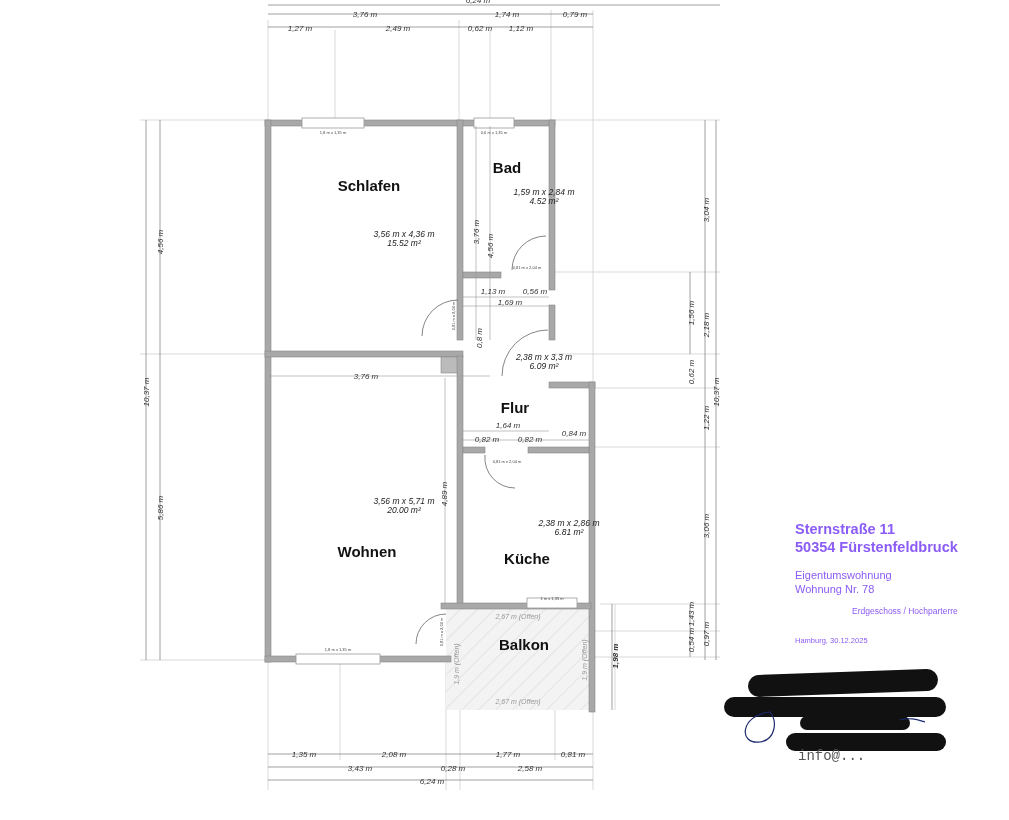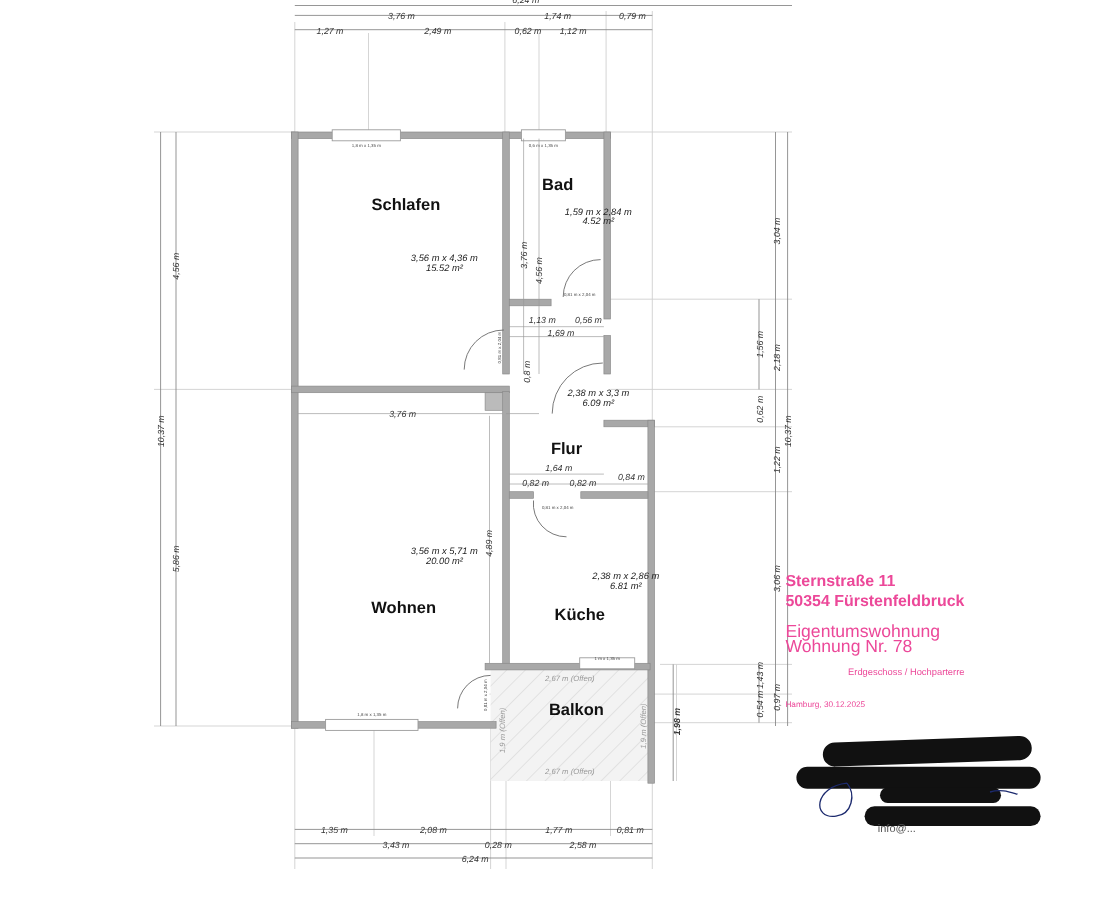--- a/index.html
+++ b/index.html
@@ -3,23 +3,23 @@
 <meta charset="utf-8">
 <style>
   html,body{margin:0;padding:0;background:#ffffff;}
   body{width:1009px;height:820px;position:relative;overflow:hidden;font-family:"Liberation Sans",sans-serif;}
   svg{position:absolute;left:0;top:0;}
   .dim{font-family:"Liberation Sans",sans-serif;font-size:8px;font-style:italic;fill:#333;}
   .room{font-family:"Liberation Sans",sans-serif;font-size:15px;font-weight:bold;fill:#111;}
   .area{font-family:"Liberation Sans",sans-serif;font-size:8.5px;font-style:italic;fill:#222;}
   .tiny{font-family:"Liberation Sans",sans-serif;font-size:4px;fill:#444;}
   .open{font-family:"Liberation Sans",sans-serif;font-size:7px;font-style:italic;fill:#999;}
-  .info{position:absolute;left:714px;top:520px;color:#ec4899;}
+  .info{position:absolute;left:795px;top:520px;color:#8b5cf6;}
   .addr{font-size:14.5px;font-weight:bold;line-height:18px;margin:0;}
-  .sub{font-size:16px;line-height:14px;margin-top:12px;}
+  .sub{font-size:11px;line-height:14px;margin-top:12px;}
   .floor{font-size:8.5px;margin-top:10px;text-align:right;}
   .date{font-size:7.5px;margin-top:20px;}
   .redact{position:absolute;background:#111;border-radius:12px;}
 </style>
 </head>
 <body>
 
 <svg width="1009" height="820" viewBox="0 0 1009 820">
 
   <g stroke="#cfcfcf" stroke-width="0.8">
@@ -227,14 +227,14 @@
 
 <div>
   <div class="redact" style="left:748px;top:672px;width:190px;height:22px;transform:rotate(-2deg);"></div>
   <div class="redact" style="left:724px;top:697px;width:222px;height:20px;"></div>
   <div class="redact" style="left:800px;top:716px;width:110px;height:14px;"></div>
   <div class="redact" style="left:786px;top:733px;width:160px;height:18px;"></div>
   <svg width="1009" height="820">
     <path d="M770,712 C740,715 738,745 760,742 C775,740 778,722 770,712" fill="none" stroke="#1c2a6e" stroke-width="1.2"></path>
     <path d="M900,720 C910,717 918,720 925,722" fill="none" stroke="#1c2a6e" stroke-width="1.2"></path>
   </svg>
-  <div style="position:absolute;left:798px;top:748px;font-size:10px;color:#555;">info@...</div>
+  <div style="position:absolute;left:798px;top:748px;font-size:14px;color:#555;font-family:Liberation Mono, monospace;">info@...</div>
 </div>
 
 </body></html>

